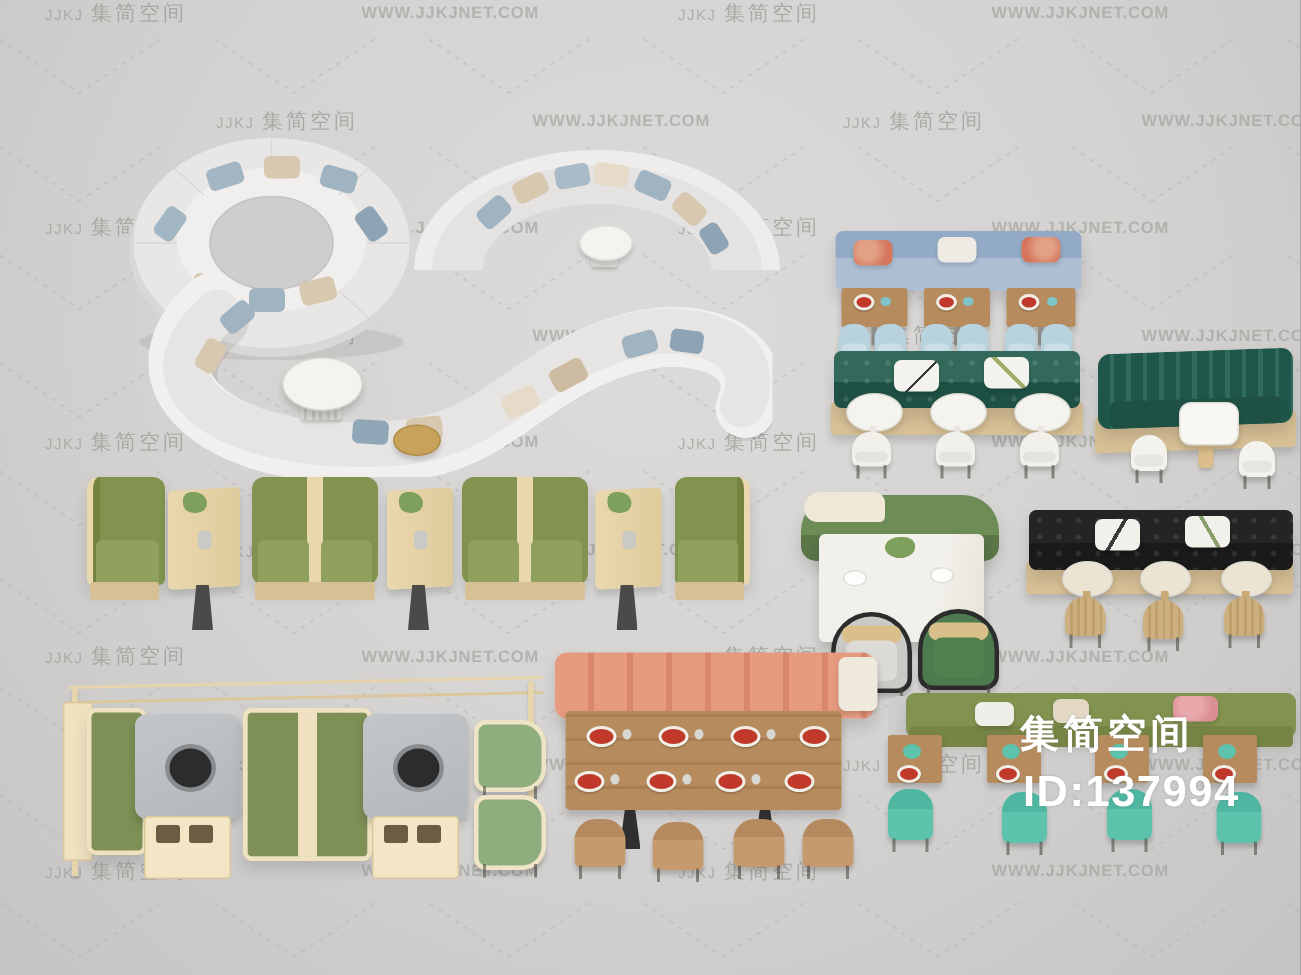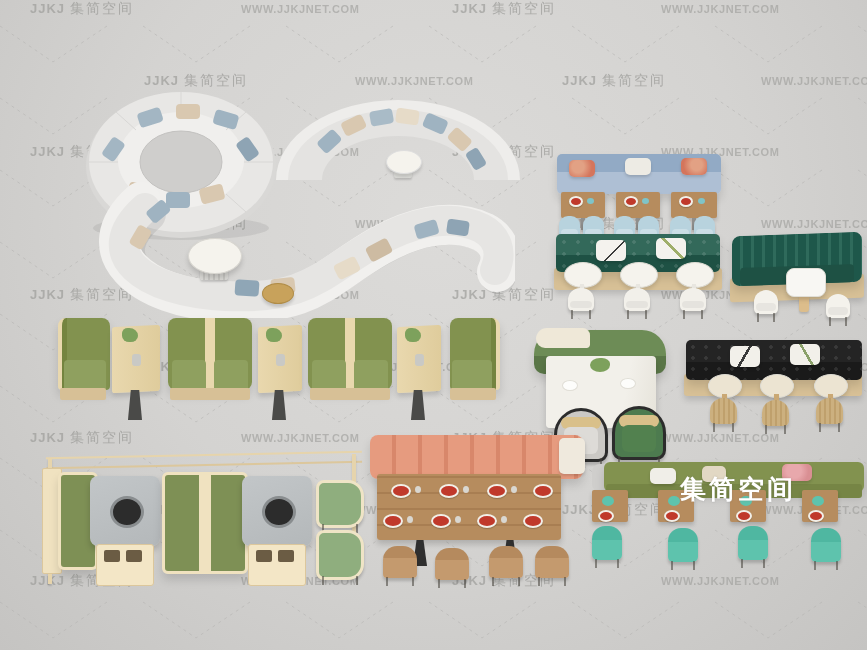--- a/index.html
+++ b/index.html
@@ -6,21 +6,21 @@
   #stage{
     position:relative;width:867px;height:650px;overflow:hidden;
     font-family:"Liberation Sans","DejaVu Sans",sans-serif;
     background:radial-gradient(ellipse at 50% 34%, var(--bg1) 0%, #d4d3d1 52%, var(--bg2) 100%);
   }
   .a{position:absolute;display:block;}
   
   #wm-layer{position:absolute;inset:0;z-index:3;pointer-events:none;}
   .wm{position:absolute;transform:translateY(-50%);white-space:nowrap;color:var(--wm);opacity:.78;}
   .wm.brand{font-size:14px;letter-spacing:2px;}
-  .wm.brand i{font-style:normal;font-weight:700;font-size:13px;letter-spacing:1px;margin-right:5px;opacity:.9;}
+  .wm.brand i{font-style:normal;font-weight:400;font-size:10px;letter-spacing:1px;margin-right:5px;opacity:.9;}
   .wm.site{font-size:11px;font-weight:600;letter-spacing:.6px;opacity:.62;}
   #dashes{position:absolute;inset:0;z-index:2;pointer-events:none;opacity:.55;}
   
   .grp{position:absolute;z-index:4;}
   .pillow{position:absolute;border-radius:5px;box-shadow:0 2px 3px rgba(0,0,0,.15);}
   .rtable{position:absolute;border-radius:50%;background:var(--whiteTbl);border:1px solid #dcdad2;box-shadow:0 3px 4px rgba(0,0,0,.12);}
   .stem{position:absolute;background:#cfcdc7;box-shadow:0 2px 2px rgba(0,0,0,.15);}
   .chair{position:absolute;border-radius:9px 9px 4px 4px;box-shadow:0 3px 3px rgba(0,0,0,.18);}
   .chair:before,.chair:after{content:"";position:absolute;bottom:-8px;width:2px;height:9px;background:rgba(70,65,58,.55);}
   .chair:before{left:3px;} .chair:after{right:3px;}
@@ -351,15 +351,16 @@
     <span class="dot" style="left:222px;top:44px;width:12px;height:10px;background:var(--mint);"></span>
     <span class="plate" style="left:218px;top:58px;width:12px;height:8px;"></span>
     <span class="chair" style="left:2px;top:74px;width:30px;height:34px;background:linear-gradient(180deg,#4fb7a1 0 40%,var(--mint) 40%);border-radius:13px 13px 5px 5px;"></span>
     <span class="chair" style="left:78px;top:76px;width:30px;height:34px;background:linear-gradient(180deg,#4fb7a1 0 40%,var(--mint) 40%);border-radius:13px 13px 5px 5px;"></span>
     <span class="chair" style="left:148px;top:74px;width:30px;height:34px;background:linear-gradient(180deg,#4fb7a1 0 40%,var(--mint) 40%);border-radius:13px 13px 5px 5px;"></span>
     <span class="chair" style="left:221px;top:76px;width:30px;height:34px;background:linear-gradient(180deg,#4fb7a1 0 40%,var(--mint) 40%);border-radius:13px 13px 5px 5px;"></span>
   </div>
 
   <div id="overlay" style="left:680px;top:472px;">
     <div class="t1">集简空间</div>
+    <div class="t2">ID:137994</div>
   </div>
 
 </div>
 
 </body></html>

